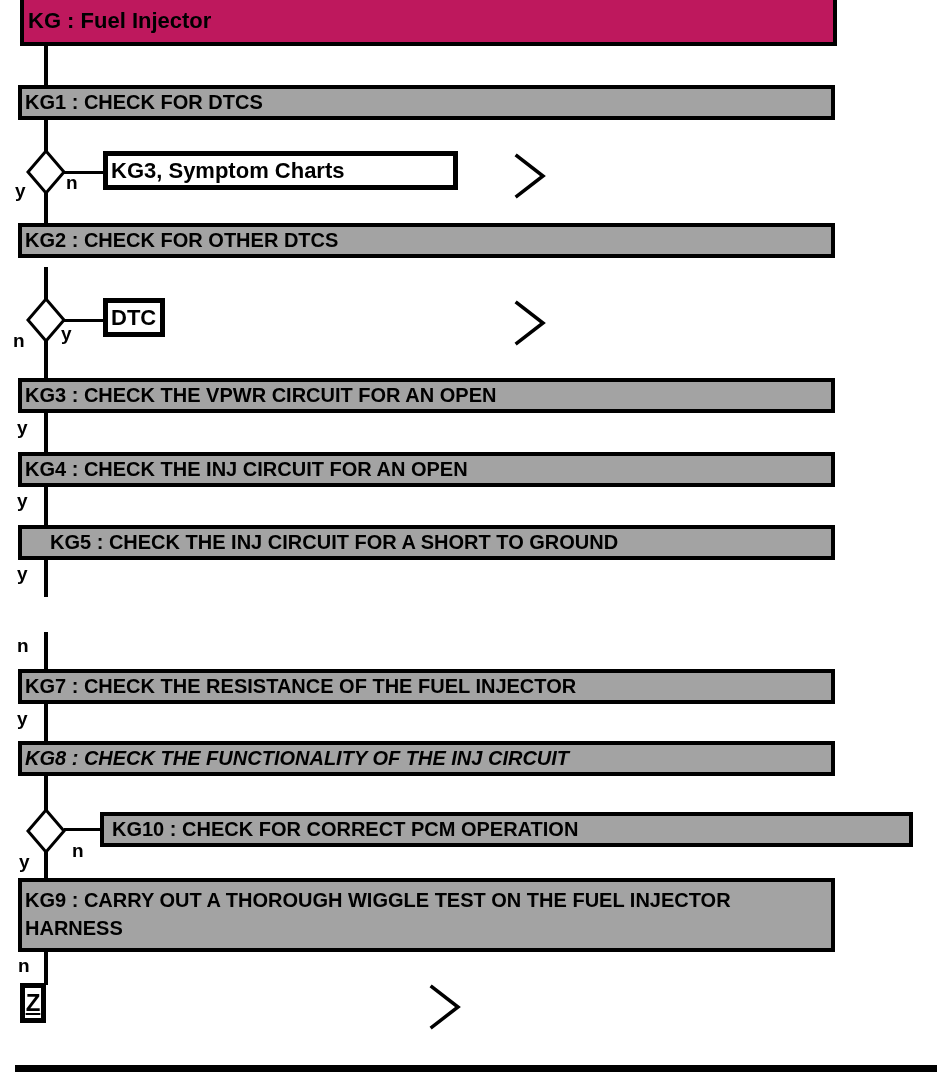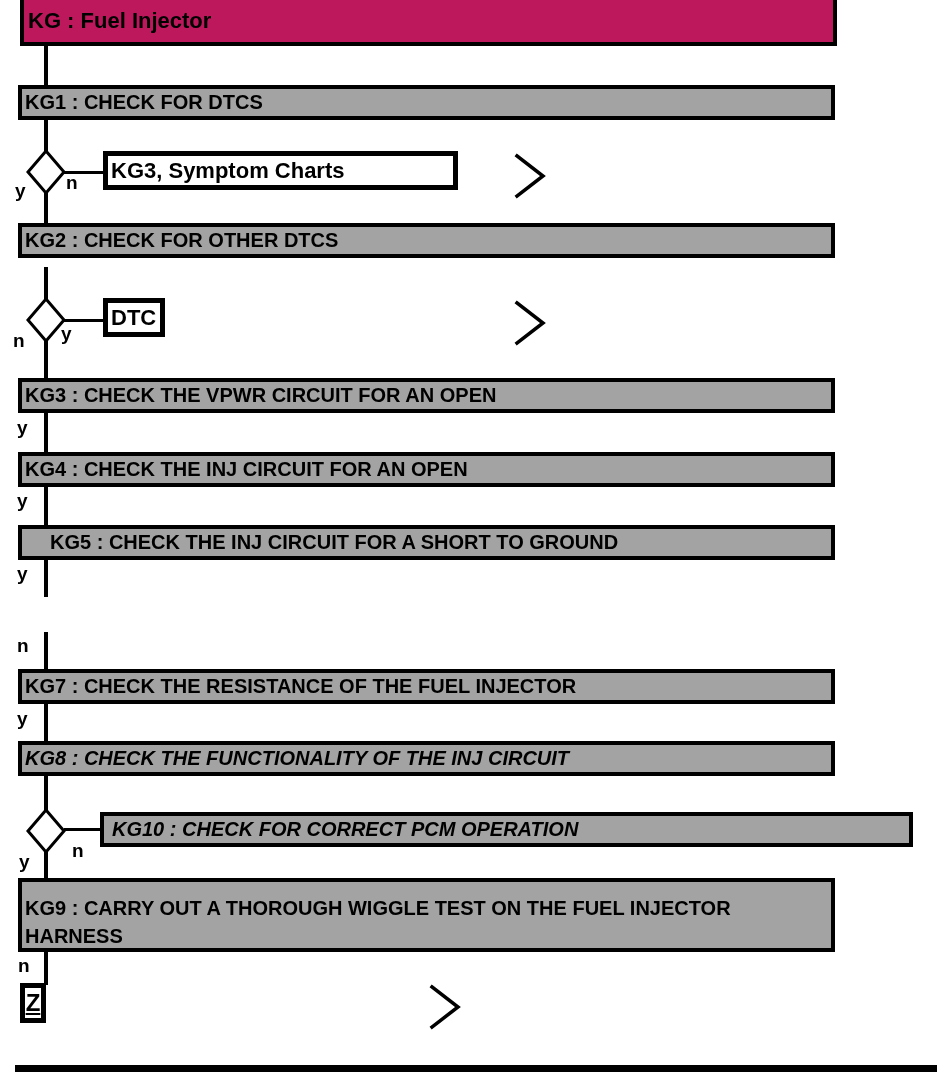--- a/index.html
+++ b/index.html
@@ -25,21 +25,21 @@
   .lbl{position:absolute;font-size:19px;line-height:19px;}
   
   .dmd{position:absolute;left:26px;width:40px;height:46px;}
   .chev{position:absolute;width:34px;height:46px;}
   
   #title-box{
     position:absolute;left:20px;top:0;width:817px;height:46px;box-sizing:border-box;
     border-left:4px solid #000;border-right:4px solid #000;border-bottom:4px solid #000;
     font-size:22px;line-height:42px;padding-left:4px;white-space:nowrap;background:#be185d;
   }
-  #kg9-box{height:74px;line-height:28px;white-space:normal;padding-top:12px;}
+  #kg9-box{height:74px;line-height:28px;white-space:normal;padding-top:4px;}
   #kg9-box span{display:block;max-width:710px;}
   #z-box{left:20px;top:983px;width:26px;height:40px;font-size:24px;line-height:30px;text-align:center;padding:0;}
   #z-box span{text-decoration:underline;}
   #page-rule{position:absolute;left:15px;top:1065px;width:922px;height:7px;background:#000;}
 </style>
 </head>
 <body>
 
 <div id="canvas">
 
@@ -95,21 +95,21 @@
   <div class="box" id="kg9-box" style="top:878px;">
       <span>KG9 : CARRY OUT A THOROUGH WIGGLE TEST ON THE FUEL INJECTOR HARNESS</span>
     </div>
 
   <div class="refbox" style="left:103px;top:151px;width:355px;height:39px;">
     <span>KG3, Symptom Charts</span>
   </div>
   <div class="refbox" style="left:103px;top:298px;width:62px;height:39px;">
     <span>DTC</span>
   </div>
-  <div class="box" style="left:100px;top:812px;width:813px;padding-left:8px;font-style:italic;">
+  <div class="box" style="left:100px;top:812px;width:813px;padding-left:8px;">
     <span>KG10 : CHECK FOR CORRECT PCM OPERATION</span>
   </div>
   <div class="refbox" id="z-box">
     <span>Z</span>
   </div>
 
   <div class="lbl" style="left:15px;top:181px;">y</div>
   <div class="lbl" style="left:66px;top:173px;">n</div>
   <div class="lbl" style="left:13px;top:331px;">n</div>
   <div class="lbl" style="left:61px;top:324px;">y</div>

